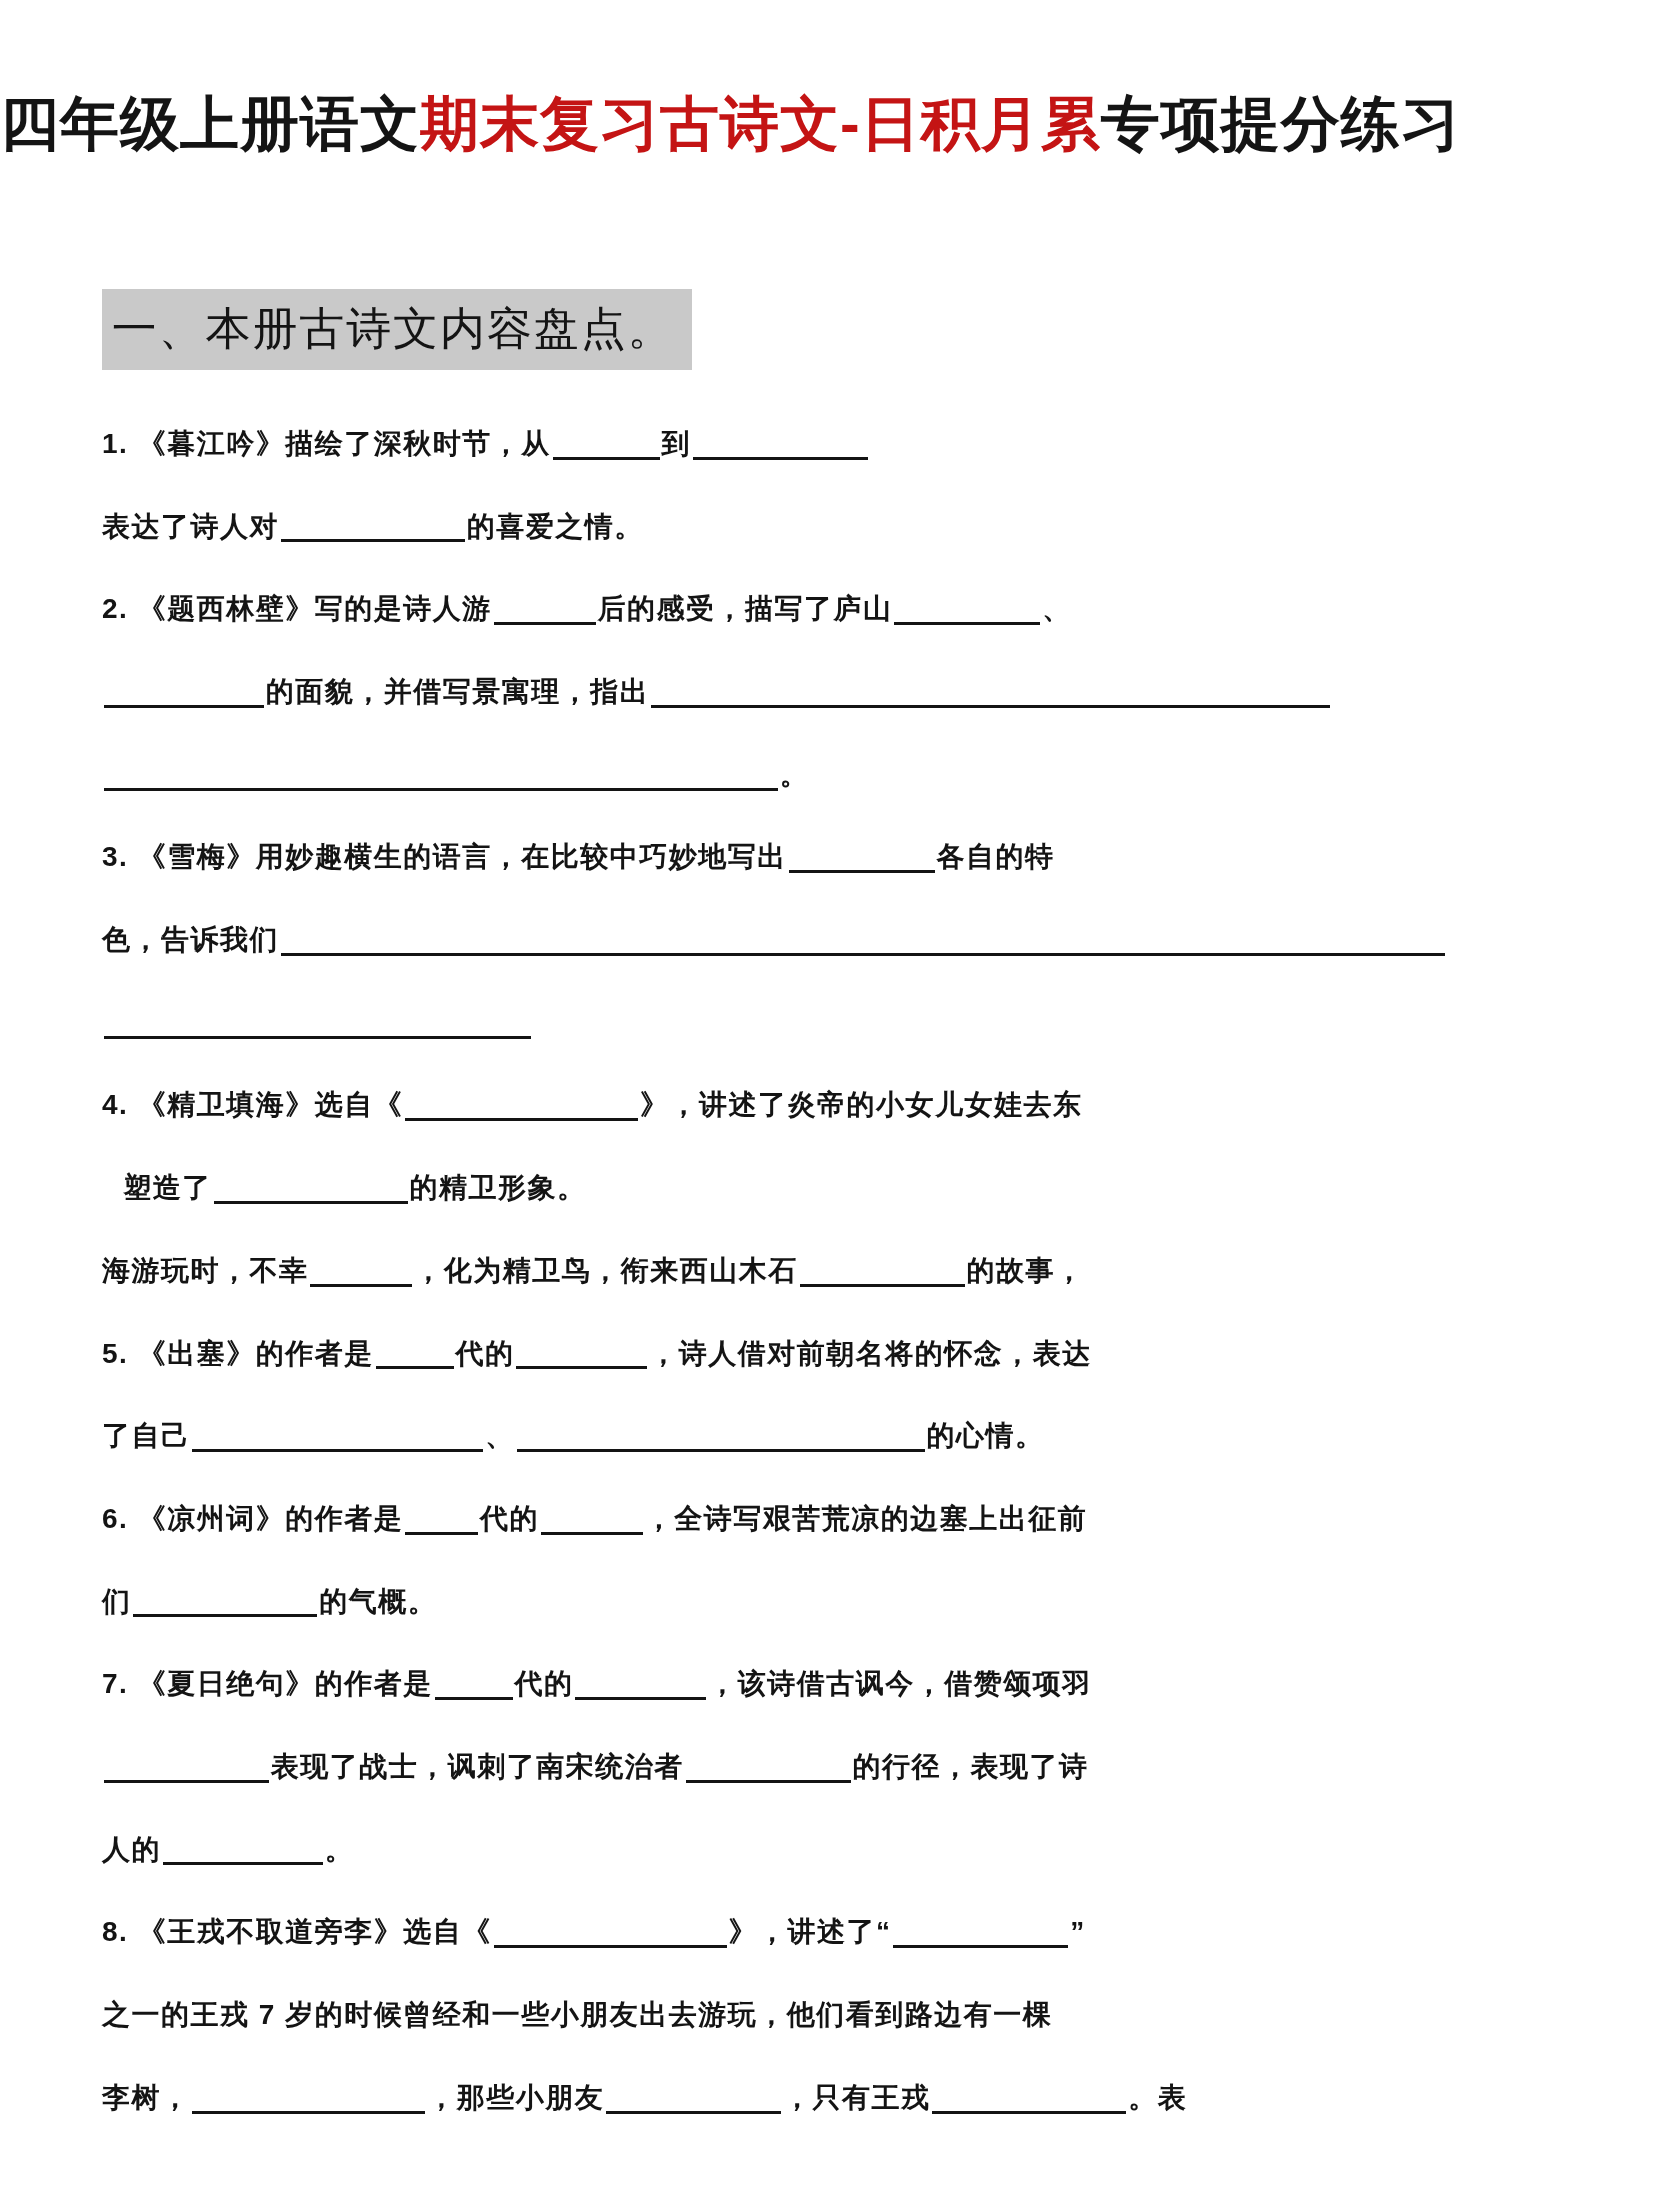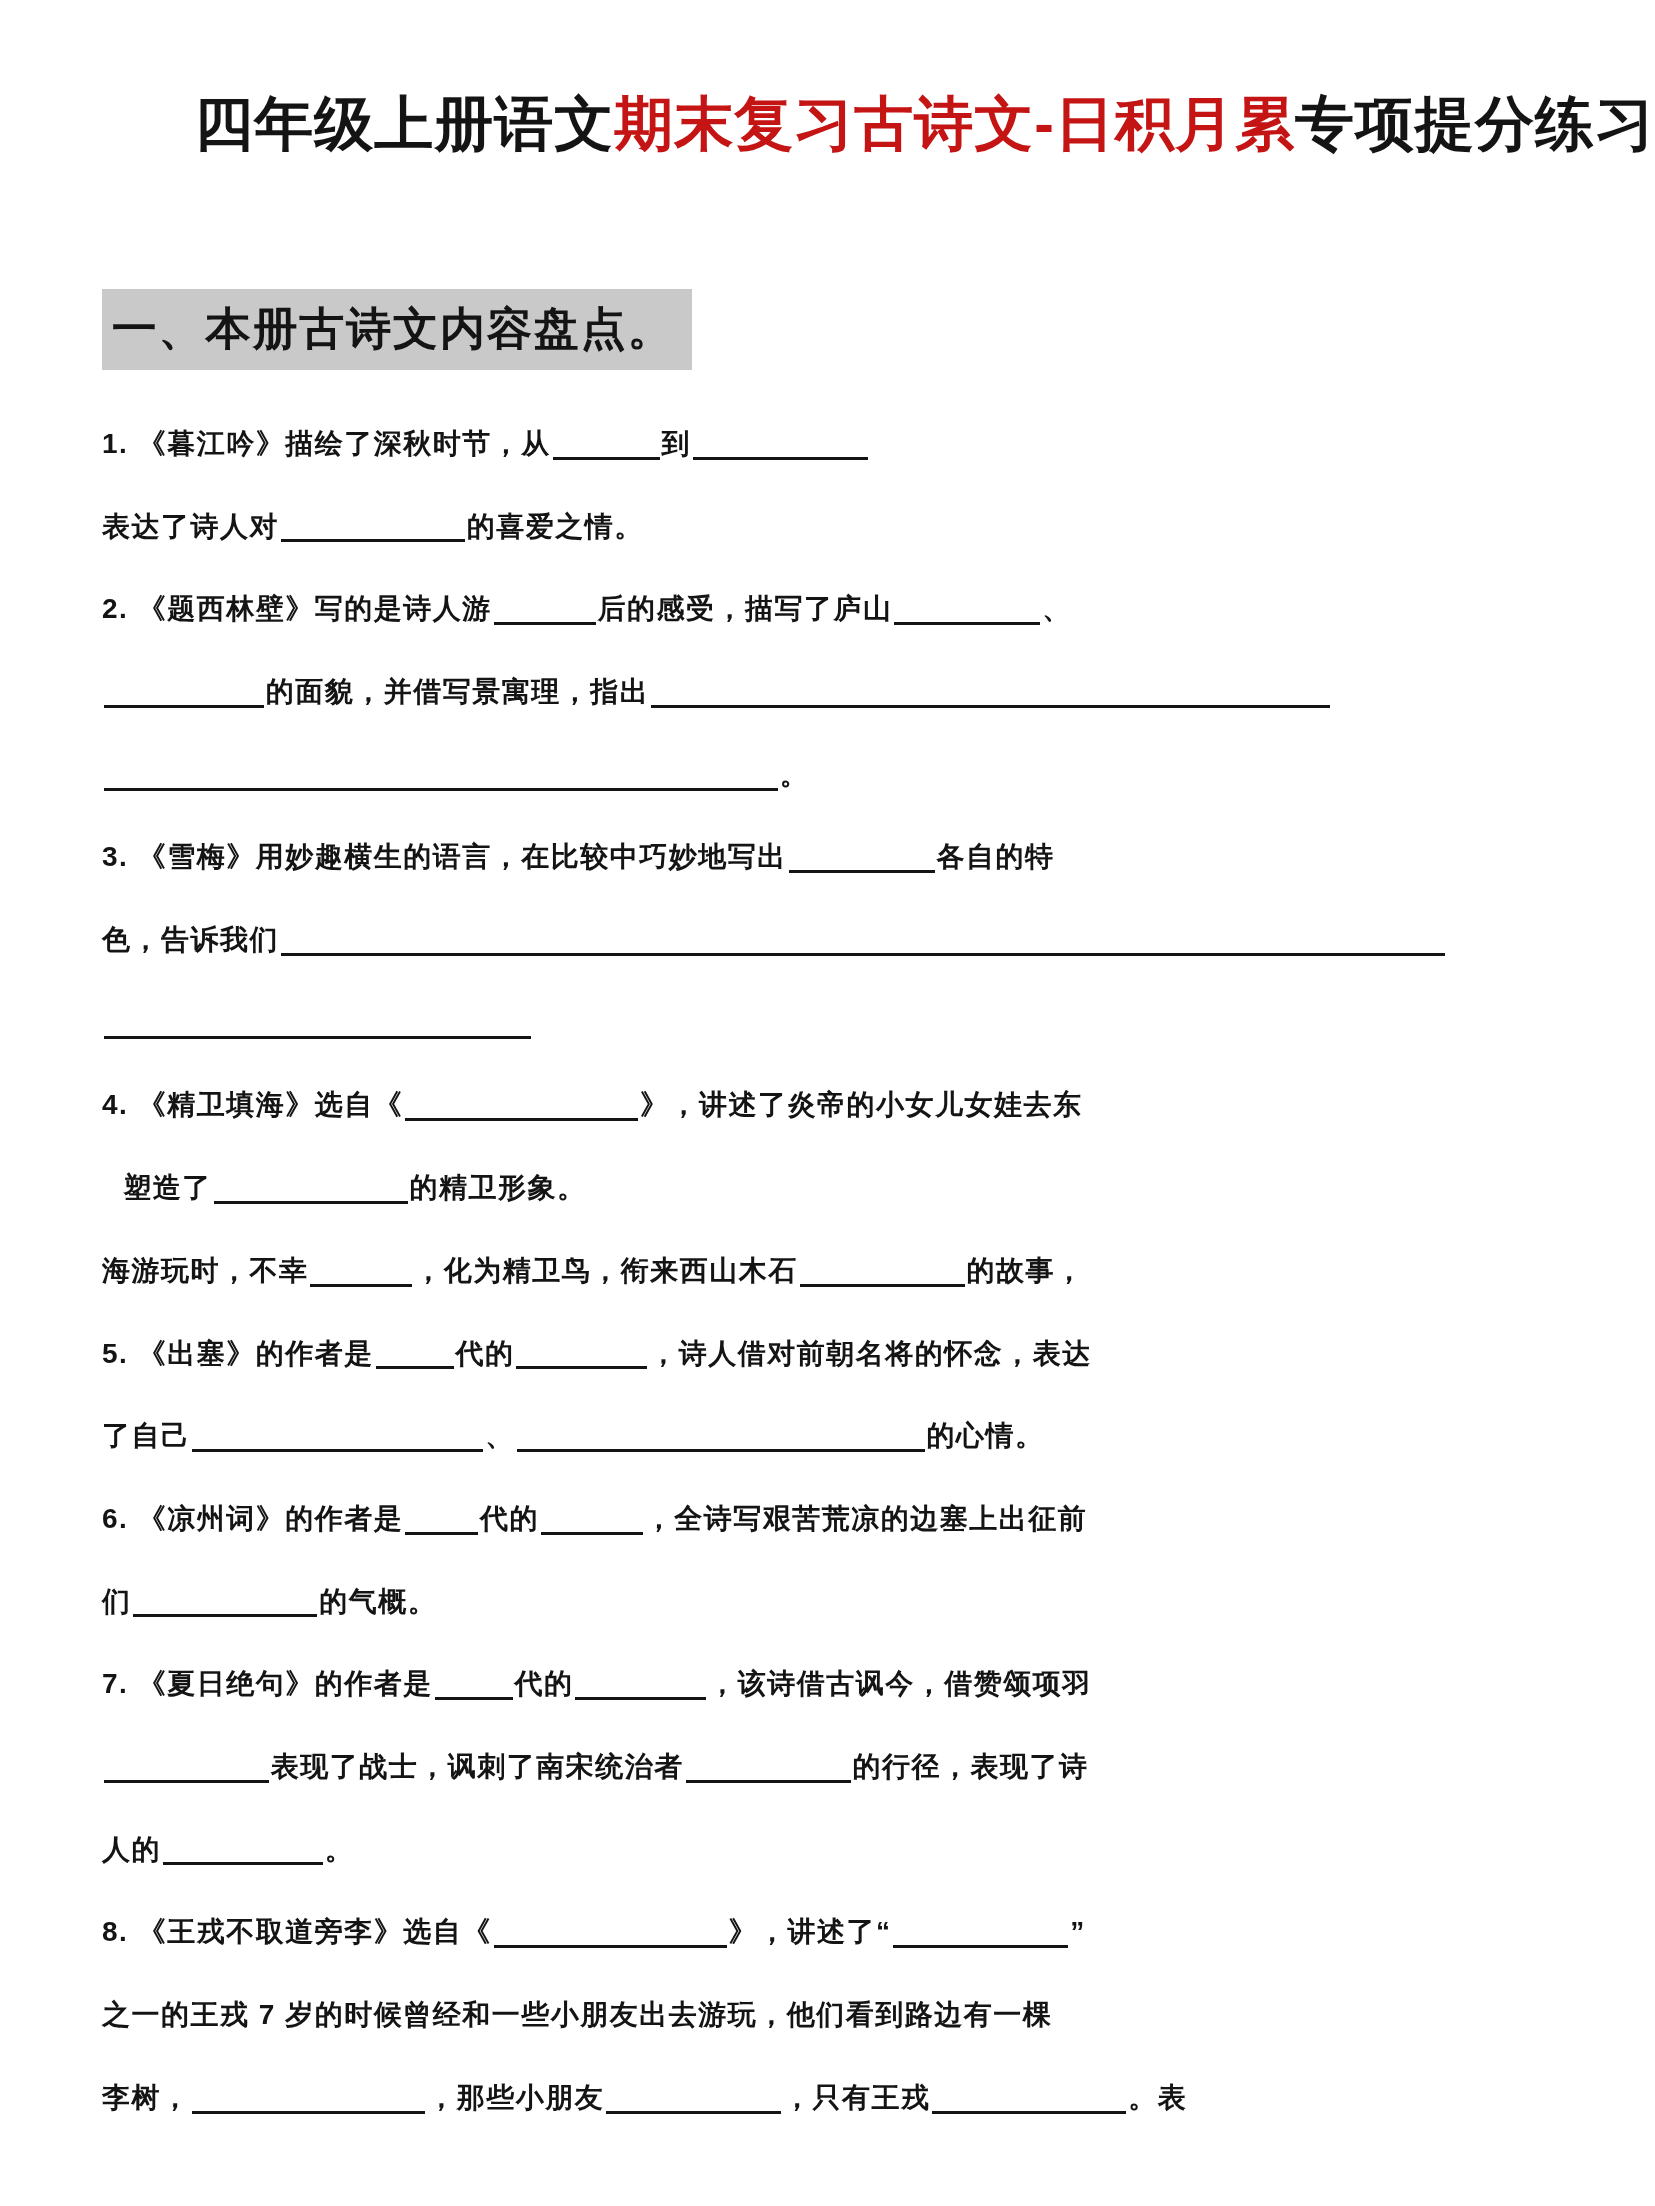--- a/index.html
+++ b/index.html
@@ -8,38 +8,38 @@
     width:1655px;
     height:2207px;
     margin:0 auto;
     background:#ffffff;
     overflow:hidden;
     font-family:"Liberation Sans","DejaVu Sans",sans-serif;
     color:#141414;
   }
   .title{
     margin-top:85px;
-    text-align:right;
+    text-align:left;
     font-size:59px;
     font-weight:800;
     letter-spacing:1px;
     white-space:nowrap;
   }
   .title span{display:inline;}
   .content{
     padding-left:102px;
     padding-right:92px;
   }
   .section-heading{
     display:inline-block;
     margin-top:124px;
     background:#c9c9c9;
     padding:9.7px 17.5px 11.6px 9.7px;
     font-size:45px;
-    font-weight:700;
+    font-weight:400;
     letter-spacing:1.9px;
     color:#141414;
   }
   .questions{margin-top:15.5px;}
   .line{
     display:flex;
     align-items:flex-end;
     height:74px;
     padding-bottom:8.7px;
     white-space:pre;

